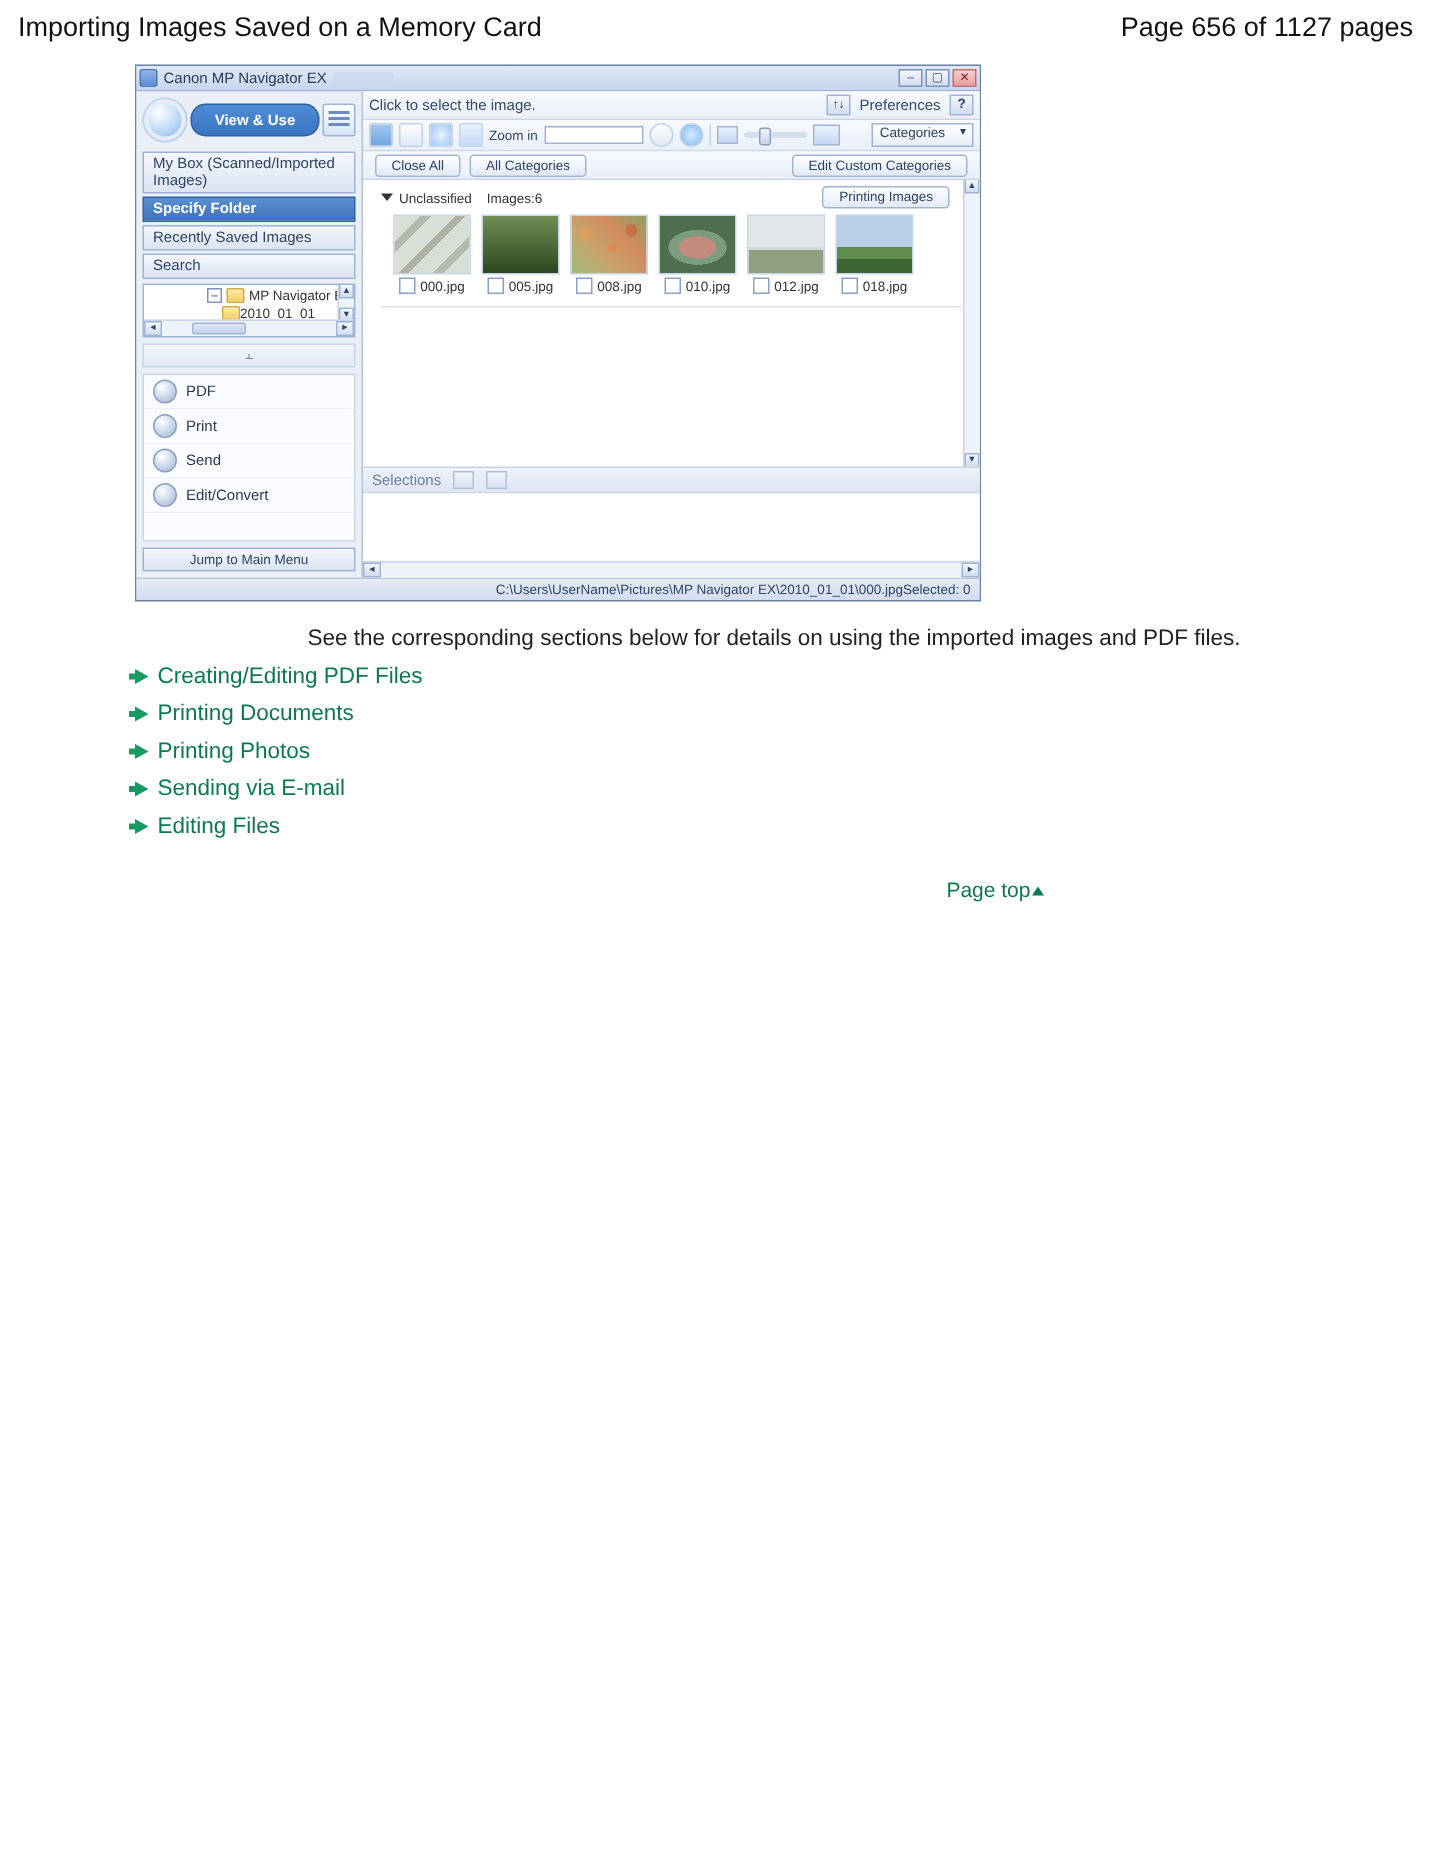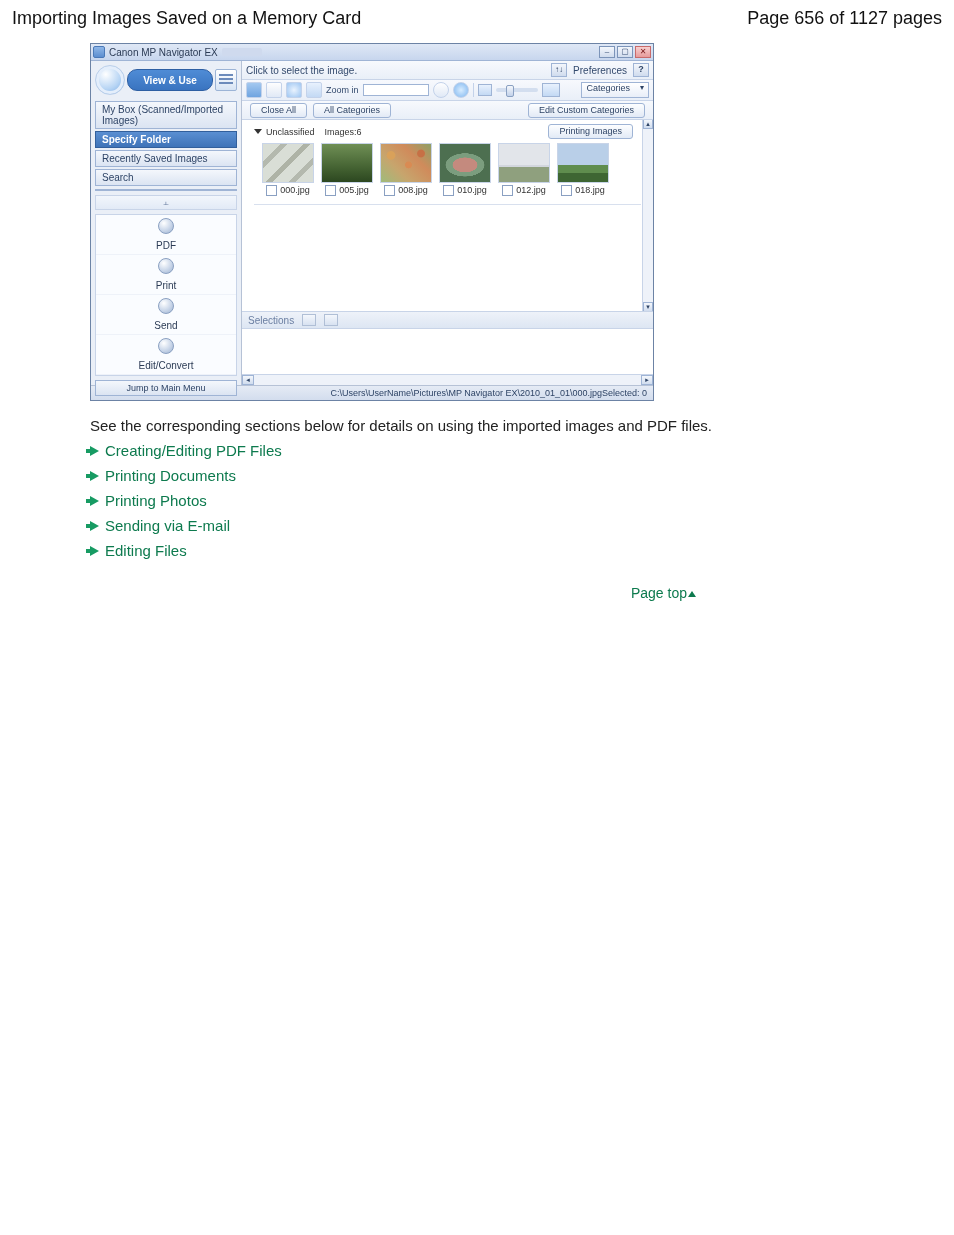--- a/index.html
+++ b/index.html
@@ -246,21 +246,20 @@
     flex: 1;
   }
   .action-item {
     display: flex;
     align-items: center;
     gap: 6px;
     padding: 3px 6px;
     font-size: 10px;
     color: #2b3b55;
     border-bottom: 1px solid #eef2f9;
-    flex-direction: column;
   }
   .act-ic {
     width: 14px; height: 14px;
     border-radius: 50%;
     background: radial-gradient(circle at 35% 30%, #fff, #c9d6e9 55%, #9db2d0);
     border: 1px solid #8aa0c2;
     flex-shrink: 0;
   }
   .jumpmenu {
     margin: 4px;
@@ -453,20 +452,21 @@
         radial-gradient(circle at 20% 30%,#d9a15a 0 8%,transparent 10%),
         radial-gradient(circle at 55% 55%,#d98b53 0 9%,transparent 11%),
         radial-gradient(circle at 80% 25%,#c77045 0 7%,transparent 9%),
         linear-gradient(45deg,#9fbb7b,#c7a56d,#d08b5b,#8ea066);
   }
   .t3 { background: radial-gradient(ellipse 70% 55% at 50% 55%,#c48a7e 0 35%,#7b9d7e 36% 55%,#4d6f50 56% 100%); }
   .t4 { background: linear-gradient(#e2e5ea 0 55%,#d2d6dd 55% 60%,#8fa07e 60% 100%); }
   .t5 { background: linear-gradient(#b9cfe8 0 55%,#5f8d4e 55% 75%,#3e6633 75% 100%); }
   .thumb-label {
     display: flex;
+    align-items: center;
     gap: 3px;
     font-size: 9px;
     color: #333;
   }
   .chk {
     width: 9px; height: 9px;
     border: 1px solid #8aa0c2;
     background: #fff;
   }
   .group-divider {
@@ -522,20 +522,21 @@
     background: linear-gradient(#e5ebf5,#d3ddee);
     border-top: 1px solid #b6c2d6;
     font-size: 9px;
     color: #2e4466;
   }
   
   .body-text {
     margin: 16px 0 6px 78px;
     font-size: 15px;
     color: #222;
+    text-align: center;
   }
   .link-list {
     margin-left: 78px;
   }
   .link-row {
     display: flex;
     align-items: center;
     gap: 6px;
     margin-top: 8px;
   }

